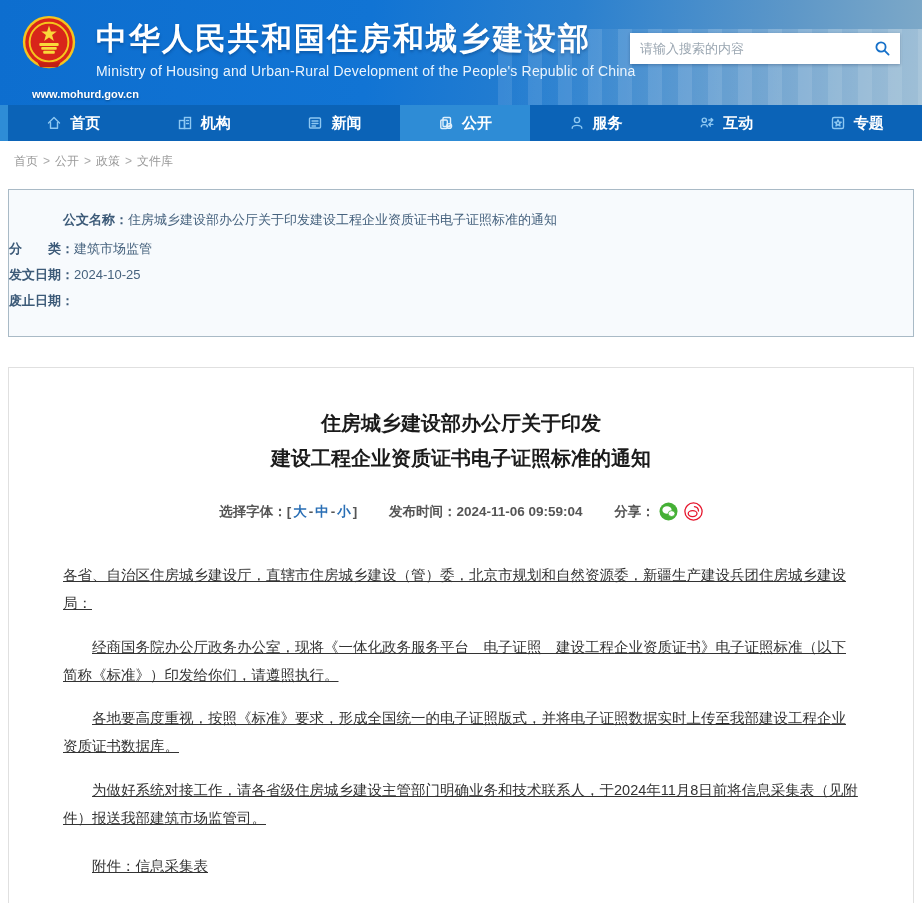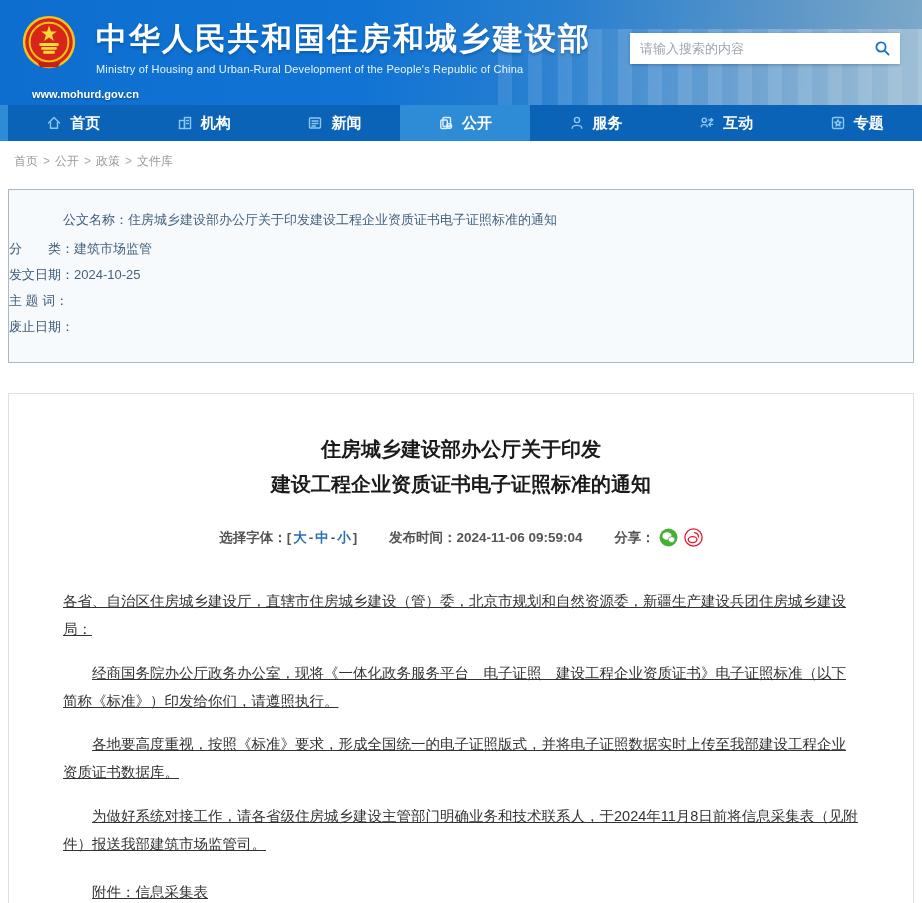--- a/index.html
+++ b/index.html
@@ -14,21 +14,21 @@
       repeating-linear-gradient(90deg, rgba(255,255,255,0.10) 0 14px, rgba(255,255,255,0) 14px 30px),
       linear-gradient(90deg, rgba(255,255,255,0) 0%, rgba(255,255,255,0.14) 55%, rgba(255,255,255,0.26) 100%);
     pointer-events: none; }
   .brand { position: absolute; left: 18px; top: 12px; display: flex; align-items: flex-start; }
   .emblem { width: 62px; height: 62px; display: block; }
   .site-url { position: absolute; left: 14px; top: 76px; color: #fff; font-size: 11px; font-weight: bold;
     text-shadow: 0 1px 2px rgba(0,0,0,0.35); white-space: nowrap; }
   .brand-text { margin-left: 16px; padding-top: 8px; }
   .site-title { color: #fff; font-size: 31px; font-weight: bold; letter-spacing: 2px;
     text-shadow: 0 2px 3px rgba(0,40,90,0.35); line-height: 1.2; }
-  .site-subtitle { color: #eaf4fd; font-size: 11px; margin-top: 6px; letter-spacing: 0.2px; }
+  .site-subtitle { color: #eaf4fd; font-size: 14px; margin-top: 6px; letter-spacing: 0.2px; }
 
   .search-box { position: absolute; right: 22px; top: 33px; width: 270px; height: 31px;
     background: #fff; display: flex; align-items: center; box-shadow: 0 1px 3px rgba(0,30,70,0.3); }
   .search-input { flex: 1; border: none; outline: none; height: 100%; padding: 0 10px;
     font-size: 13px; color: #333; font-family: inherit; background: transparent; }
   .search-input::placeholder { color: #9aa6b1; }
   .search-btn { width: 36px; height: 100%; border: none; background: transparent; cursor: pointer;
     display: flex; align-items: center; justify-content: center; }
 
   
@@ -43,21 +43,21 @@
 
   
   .breadcrumb { padding: 12px 14px 10px; font-size: 12px; color: #999; }
   .breadcrumb a { color: #999; text-decoration: none; cursor: pointer; }
   .breadcrumb .sep { margin: 0 5px; color: #aaa; }
 
   
   .meta-box { margin: 9px 8px 0; border: 1px solid #a9bac6; background: #f7fafd;
     padding: 18px 0 24px; font-size: 13px; color: #3c5a78; }
   .meta-row { line-height: 23px; white-space: nowrap; }
-  .meta-label { font-weight: normal; color: #3c5a78; }
+  .meta-label { font-weight: bold; color: #3c5a78; }
   .meta-value { color: #46627e; }
   .meta-docname { padding-left: 54px; margin-bottom: 3px; }
   .meta-cols { display: grid; grid-template-columns: 1fr 276px; }
   .meta-col-left { padding-left: 54px; }
   .meta-col-left .meta-row, .meta-col-right .meta-row { margin-top: 3px; }
 
   
   .doc-box { margin: 30px 8px 0; border: 1px solid #e0e0e0; background: #fff;
     padding: 38px 54px 40px; height: 560px; }
   .doc-title { text-align: center; font-size: 20px; font-weight: bold; color: #1a1a1a;
@@ -184,23 +184,20 @@
   <div class="meta-row meta-docname">
     <span class="meta-label">公文名称：</span><span class="meta-value">住房城乡建设部办公厅关于印发建设工程企业资质证书电子证照标准的通知</span>
   </div>
   <div class="meta-cols">
     <div class="meta-col-right">
       <div class="meta-row">
         <span class="meta-label">分　　类：</span><span class="meta-value">建筑市场监管</span>
       </div>
       <div class="meta-row">
         <span class="meta-label">发文日期：</span><span class="meta-value">2024-10-25</span>
-      </div>
-      <div class="meta-row">
-        <span class="meta-label">主 题 词：</span><span class="meta-value"></span>
       </div>
       <div class="meta-row">
         <span class="meta-label">废止日期：</span><span class="meta-value"></span>
       </div>
     </div>
   </div>
 </div>
 
 <div class="doc-box">
   <div class="doc-title">

